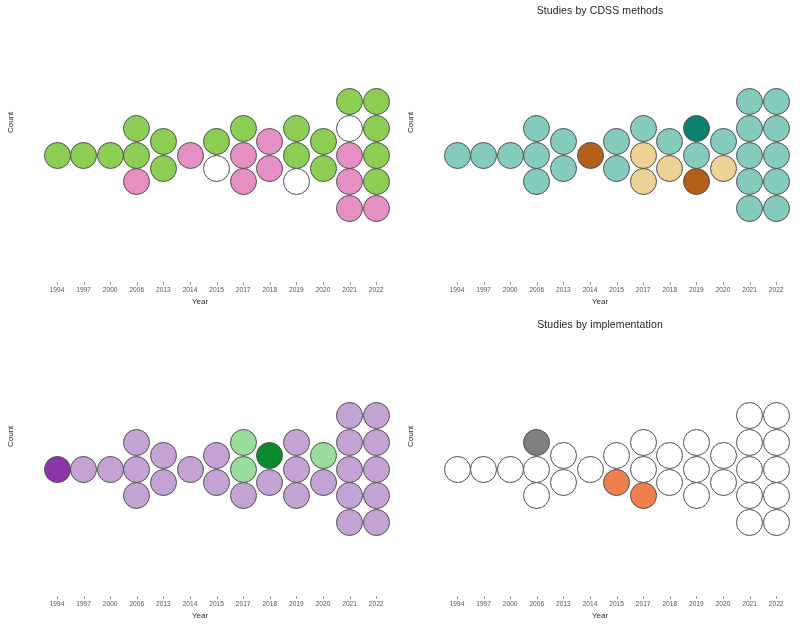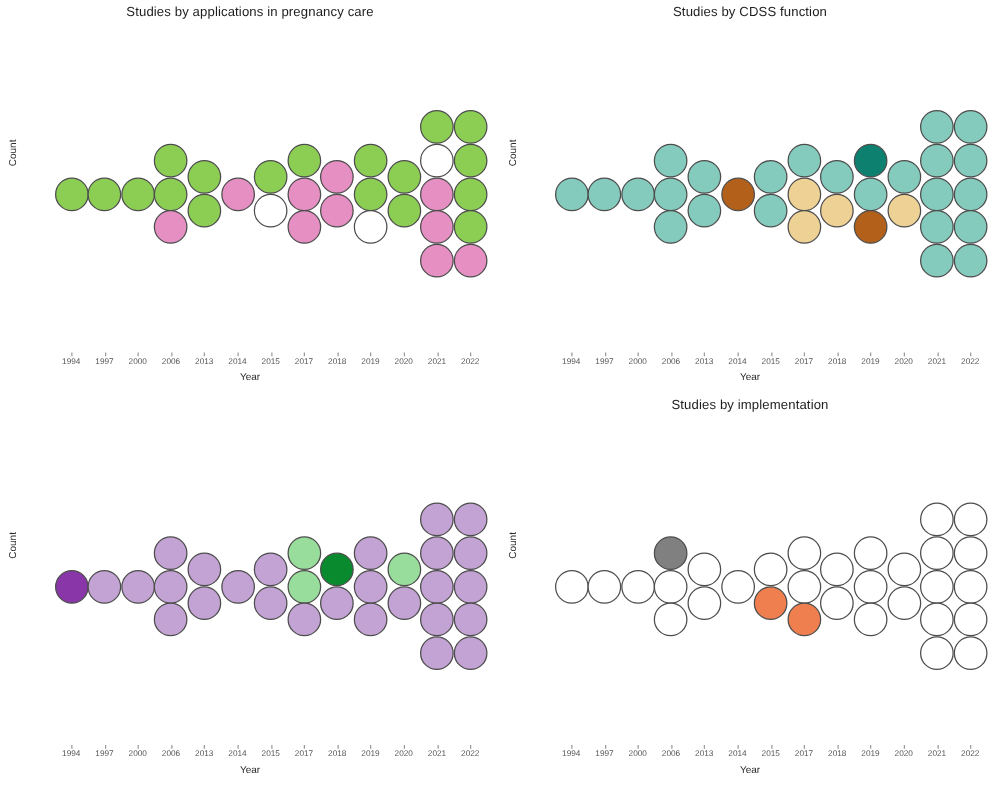--- a/index.html
+++ b/index.html
@@ -86,21 +86,20 @@
     border:0.7px solid #4d4d4d;
   }
   .legend-label{font-size:6.6px;color:#333;white-space:nowrap;}
 </style>
 </head>
 <body>
 
 <div class="grid">
 
   <div class="panel">
-    <div class="panel-title">Studies by applications in pregnancy care</div>
     <div class="ylab">Count</div>
     <div class="plotarea">
         <div class="dot" style="left: 43.5px; top: 141.5px; background: rgb(140, 206, 84);"></div>
         <div class="dot" style="left: 70.1px; top: 141.5px; background: rgb(140, 206, 84);"></div>
         <div class="dot" style="left: 96.7px; top: 141.5px; background: rgb(140, 206, 84);"></div>
         <div class="dot" style="left: 123.3px; top: 114.9px; background: rgb(140, 206, 84);"></div>
         <div class="dot" style="left: 123.3px; top: 141.5px; background: rgb(140, 206, 84);"></div>
         <div class="dot" style="left: 123.3px; top: 168.1px; background: rgb(229, 143, 194);"></div>
         <div class="dot" style="left: 149.9px; top: 128.2px; background: rgb(140, 206, 84);"></div>
         <div class="dot" style="left: 149.9px; top: 154.8px; background: rgb(140, 206, 84);"></div>
@@ -153,21 +152,21 @@
         <div class="tlabel" style="left: 323px;">2020</div>
         <div class="tick" style="left: 349.6px;"></div>
         <div class="tlabel" style="left: 349.6px;">2021</div>
         <div class="tick" style="left: 376.2px;"></div>
         <div class="tlabel" style="left: 376.2px;">2022</div>
       </div>
     <div class="xlab">Year</div>
   </div>
 
   <div class="panel">
-    <div class="panel-title">Studies by CDSS function</div>
+    <div class="panel-title">Studies by CDSS methods</div>
     <div class="ylab">Count</div>
     <div class="plotarea">
         <div class="dot" style="left: 43.5px; top: 141.5px; background: rgb(132, 203, 189);"></div>
         <div class="dot" style="left: 70.1px; top: 141.5px; background: rgb(132, 203, 189);"></div>
         <div class="dot" style="left: 96.7px; top: 141.5px; background: rgb(132, 203, 189);"></div>
         <div class="dot" style="left: 123.3px; top: 114.9px; background: rgb(132, 203, 189);"></div>
         <div class="dot" style="left: 123.3px; top: 141.5px; background: rgb(132, 203, 189);"></div>
         <div class="dot" style="left: 123.3px; top: 168.1px; background: rgb(132, 203, 189);"></div>
         <div class="dot" style="left: 149.9px; top: 128.2px; background: rgb(132, 203, 189);"></div>
         <div class="dot" style="left: 149.9px; top: 154.8px; background: rgb(132, 203, 189);"></div>

